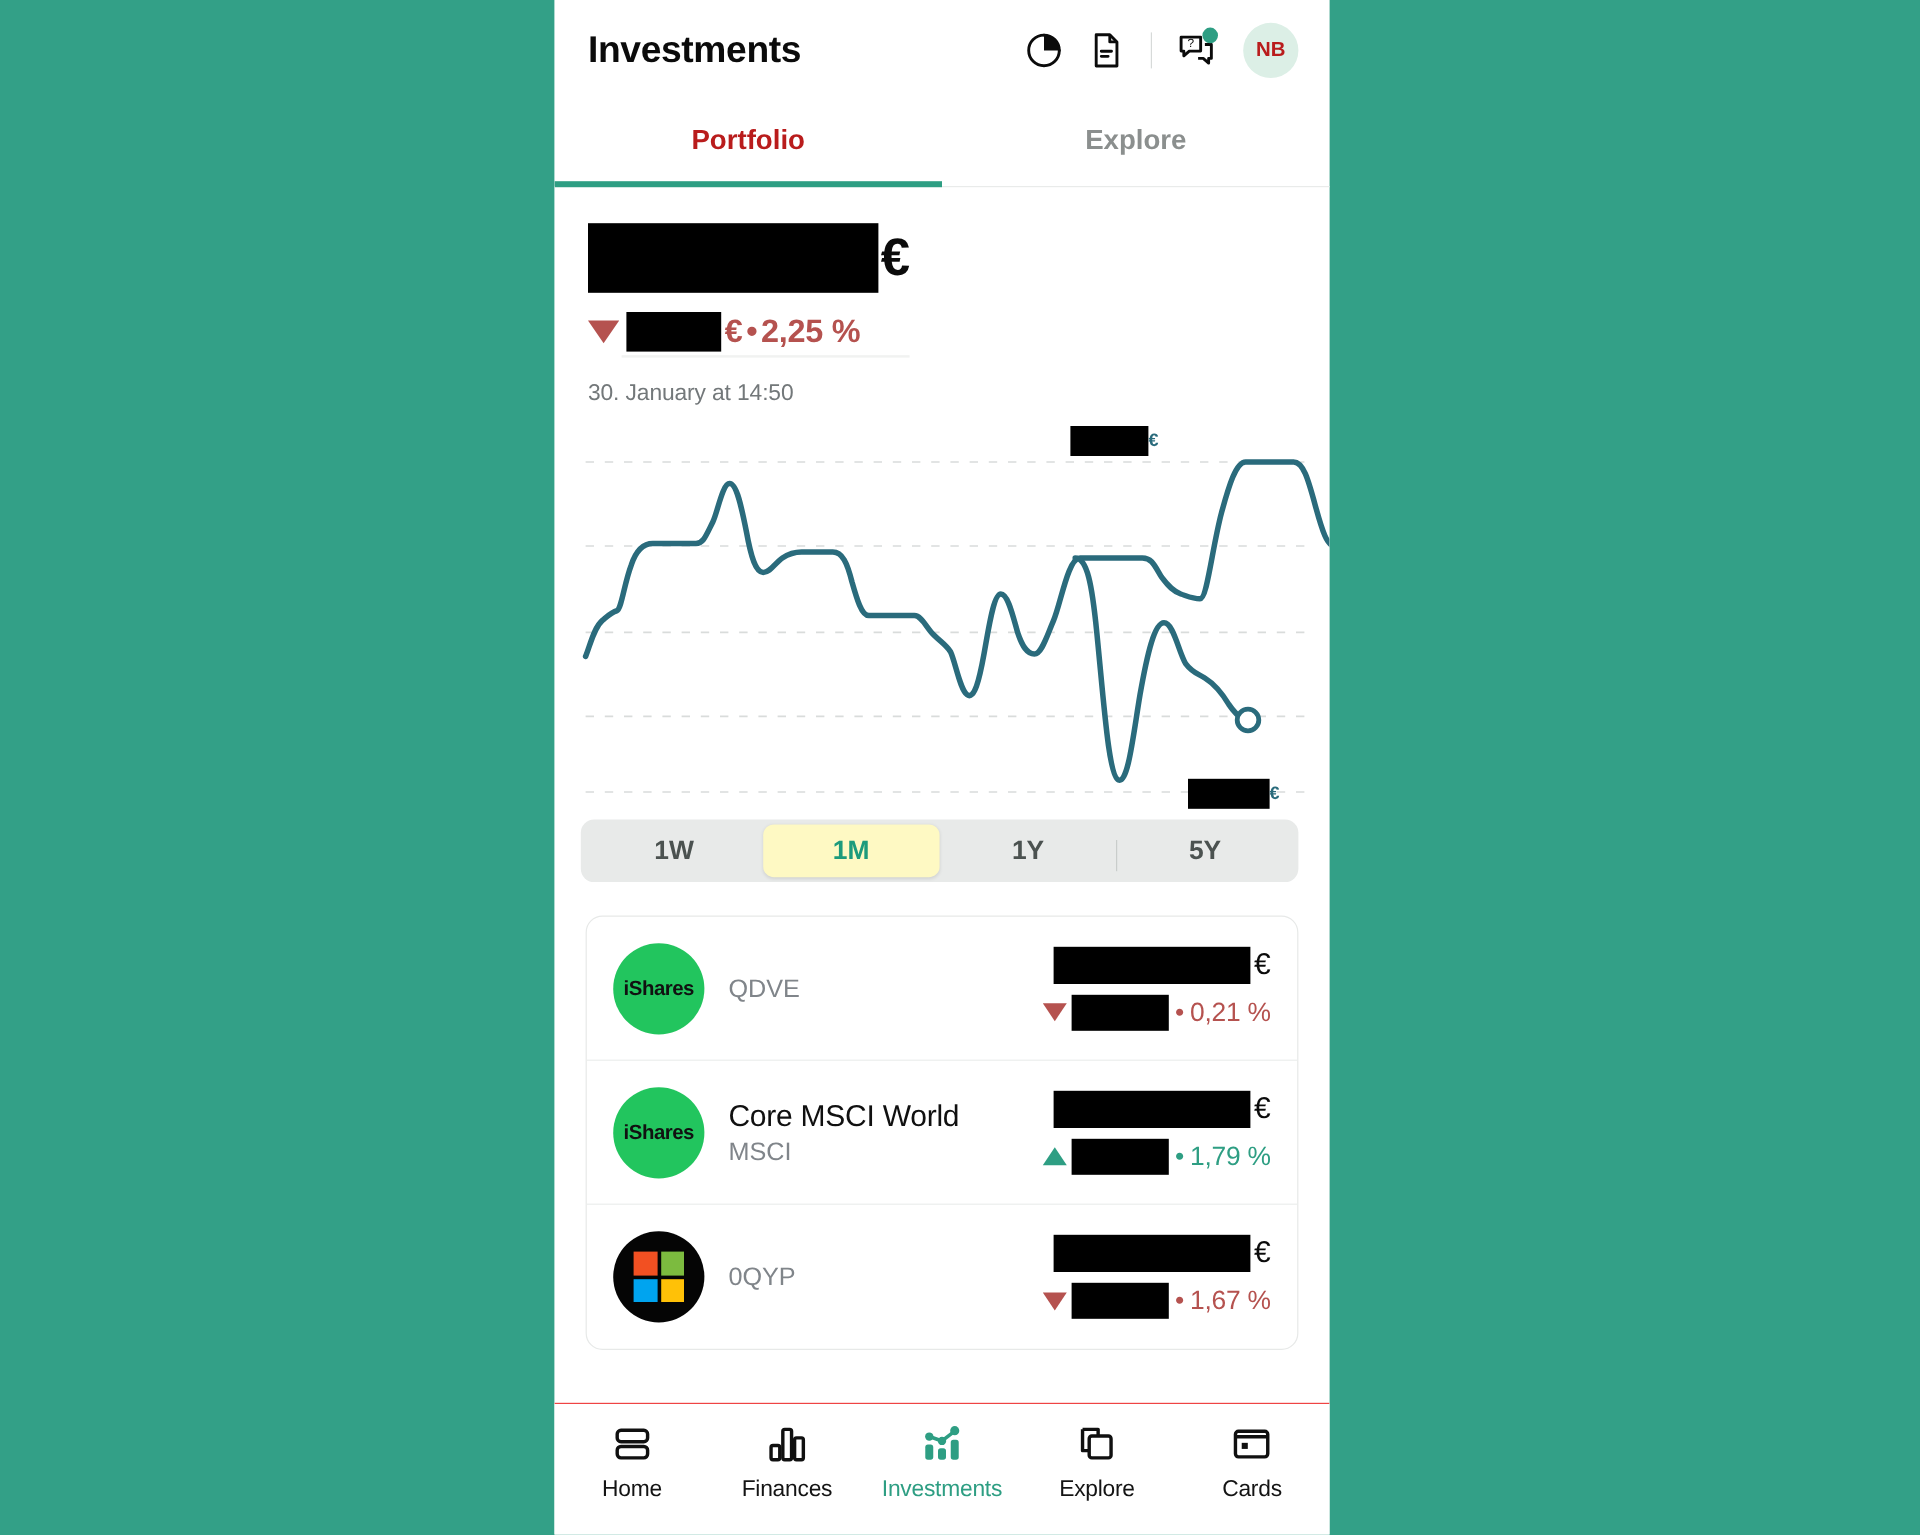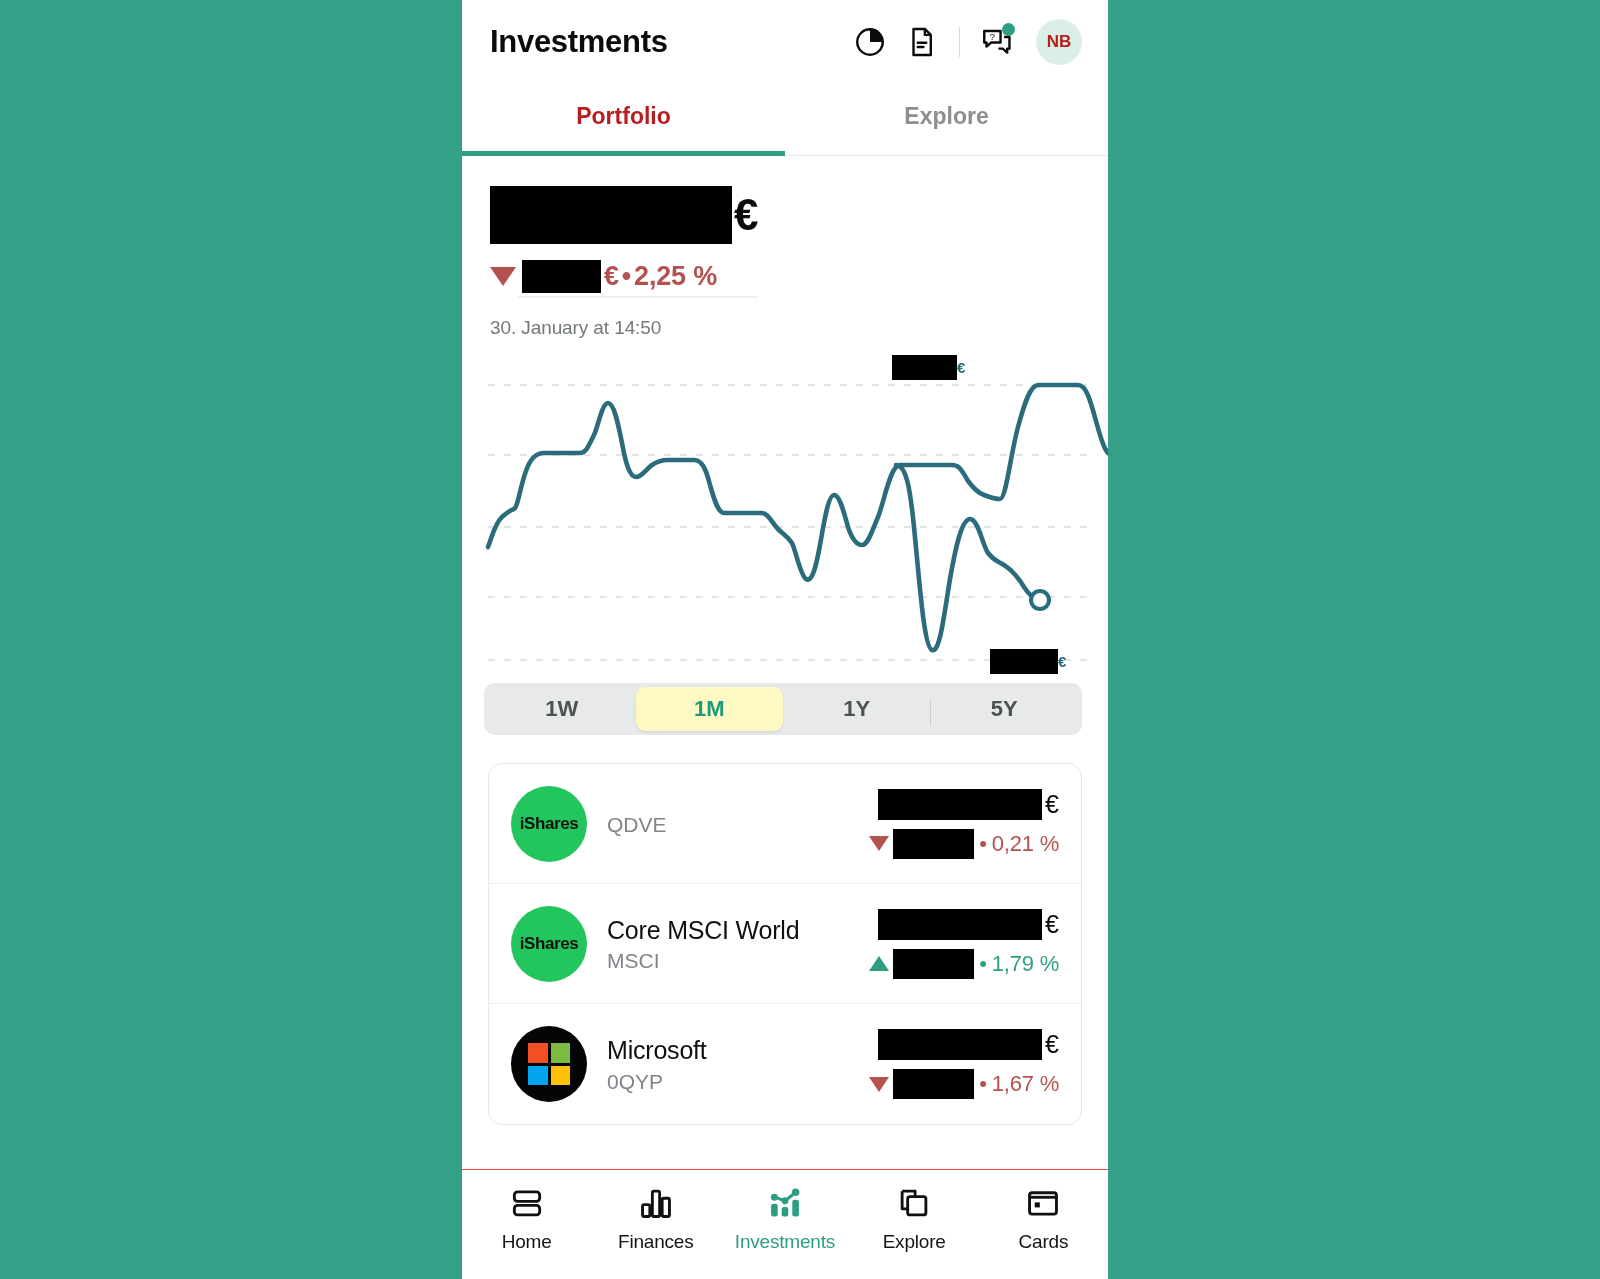--- a/index.html
+++ b/index.html
@@ -366,21 +366,20 @@
       <div class="holding">
         <div class="logo logo-ms">
           <span class="ms-grid">
             <i class="ms-a"></i>
             <i class="ms-b"></i>
             <i class="ms-c"></i>
             <i class="ms-d"></i>
           </span>
         </div>
         <div class="h-info">
-          <div class="h-name">Microsoft</div>
           <div class="h-ticker">0QYP</div>
         </div>
         <div class="h-right">
           <div class="h-val">
             <span class="redact"></span>
             <span class="h-cur">€</span>
           </div>
           <div class="h-chg">
             <span class="h-tri-down"></span>
             <span class="redact"></span>

